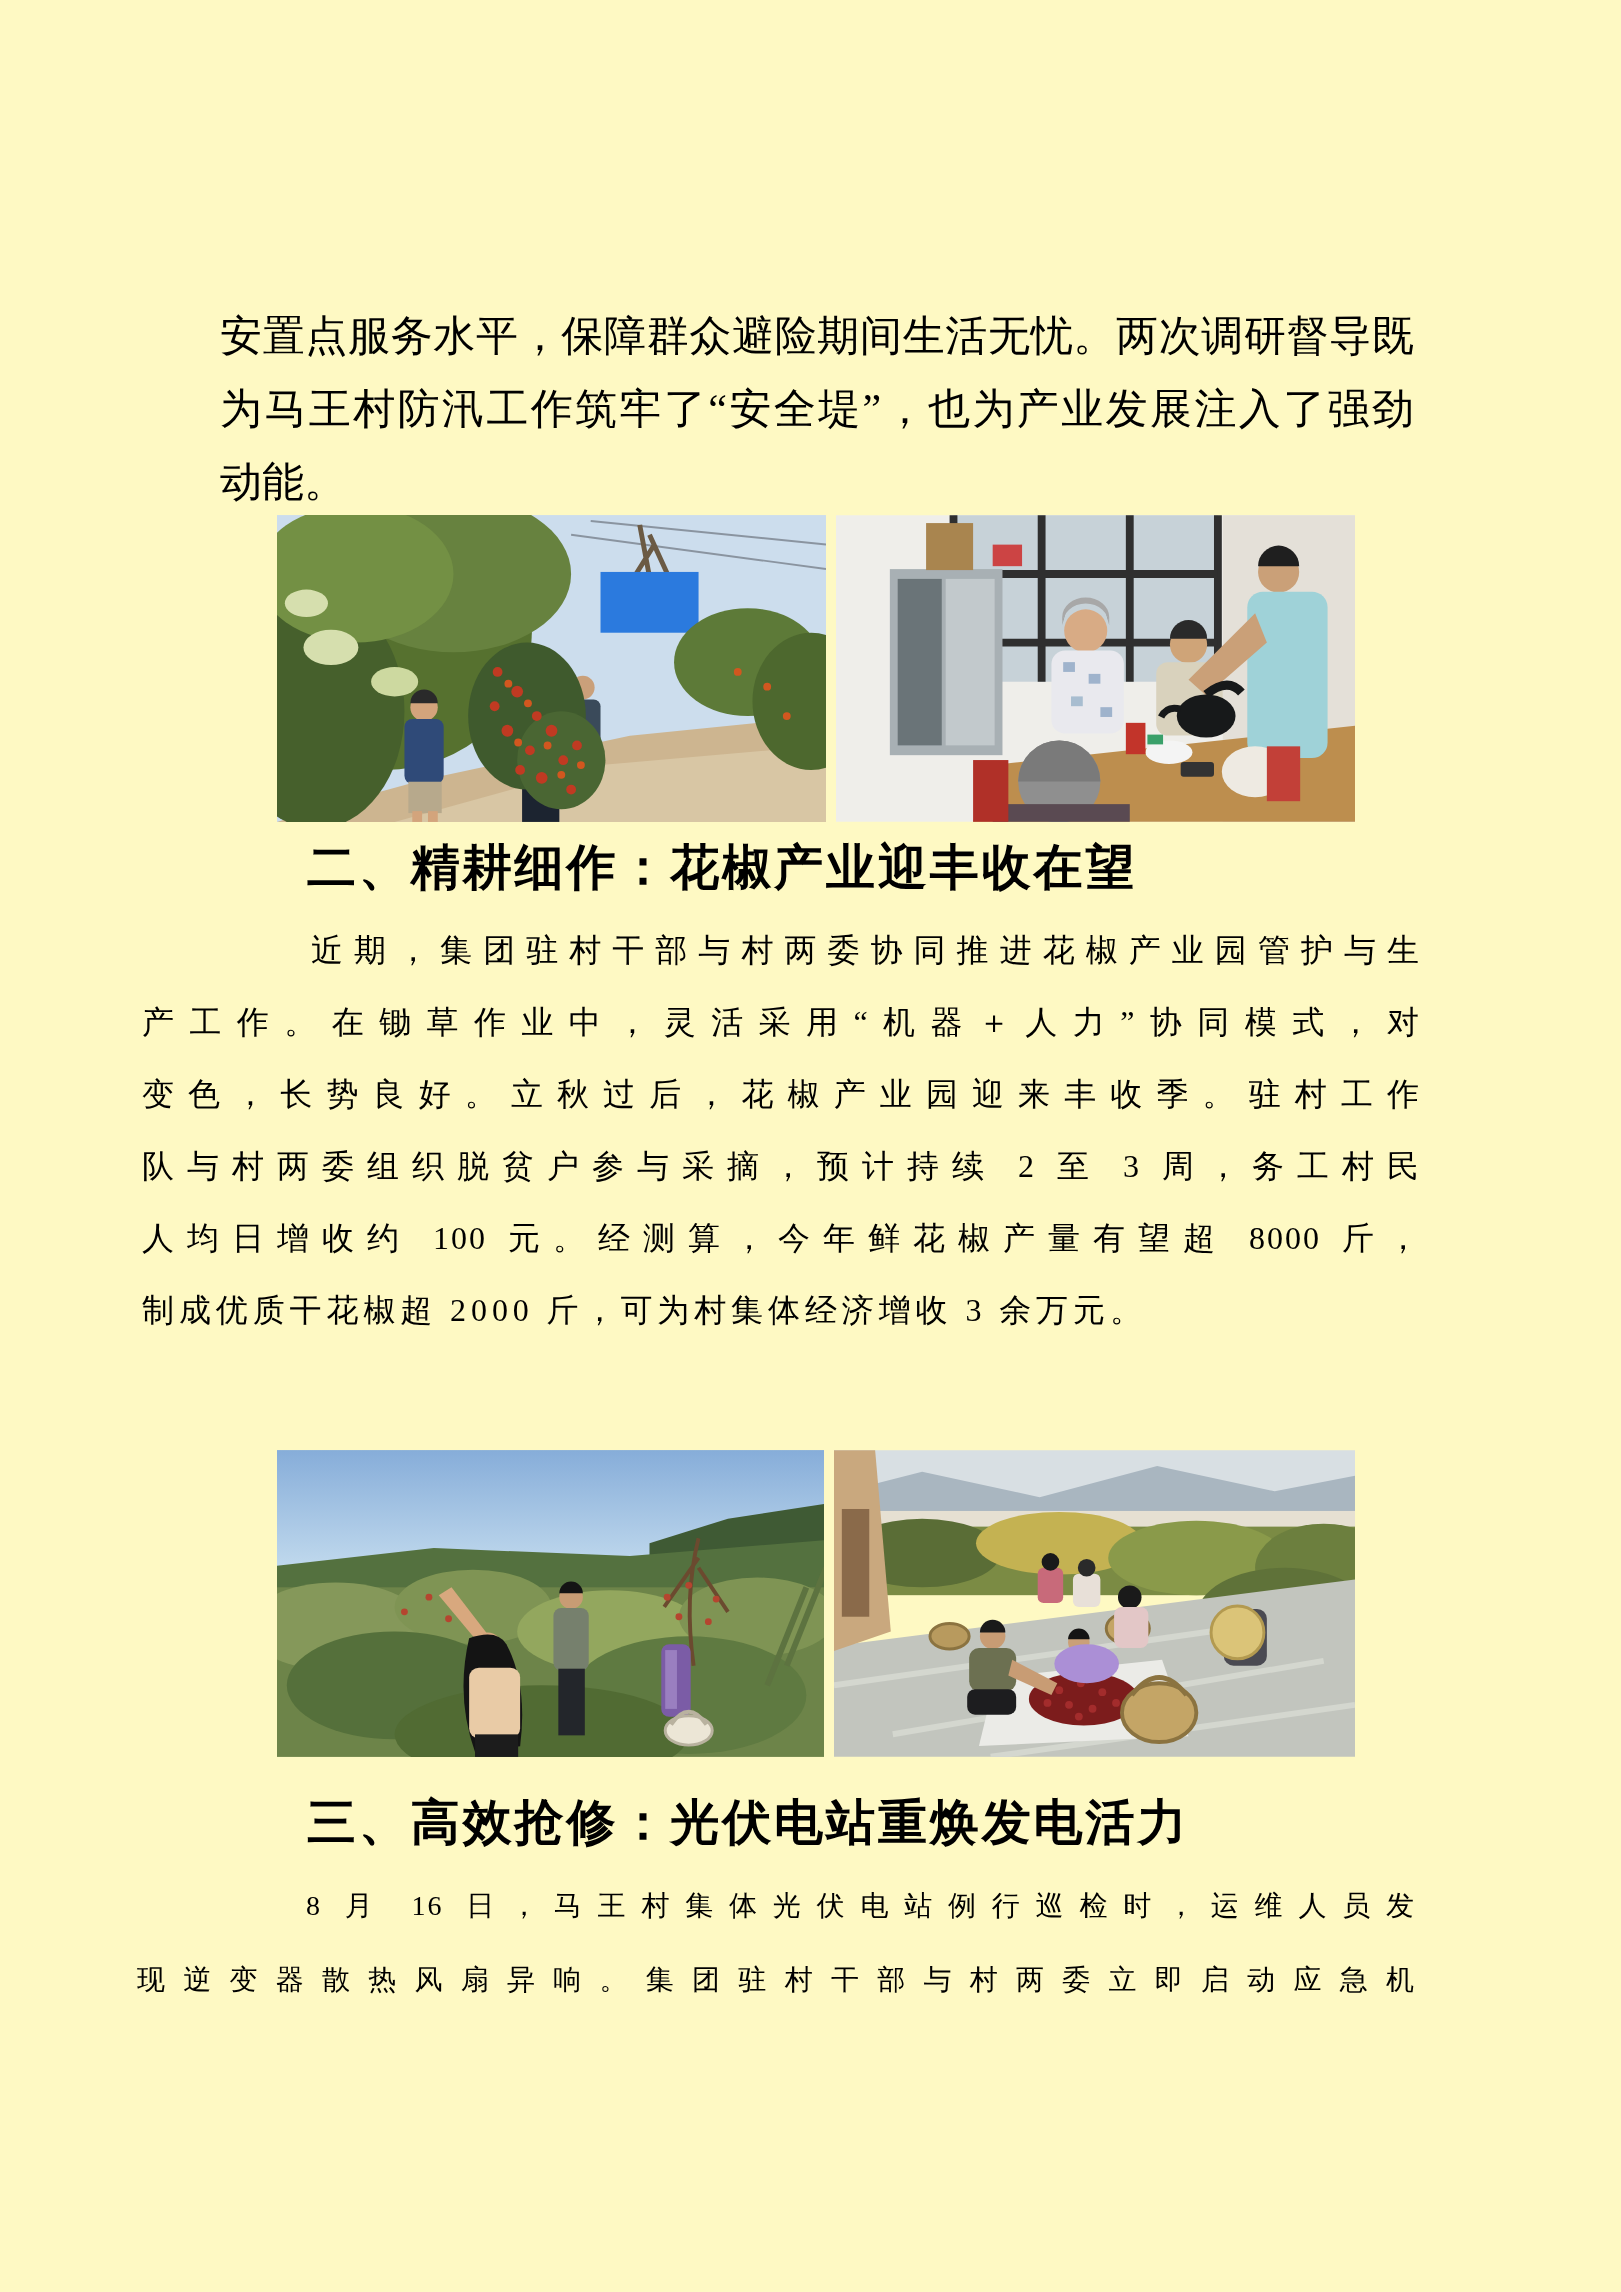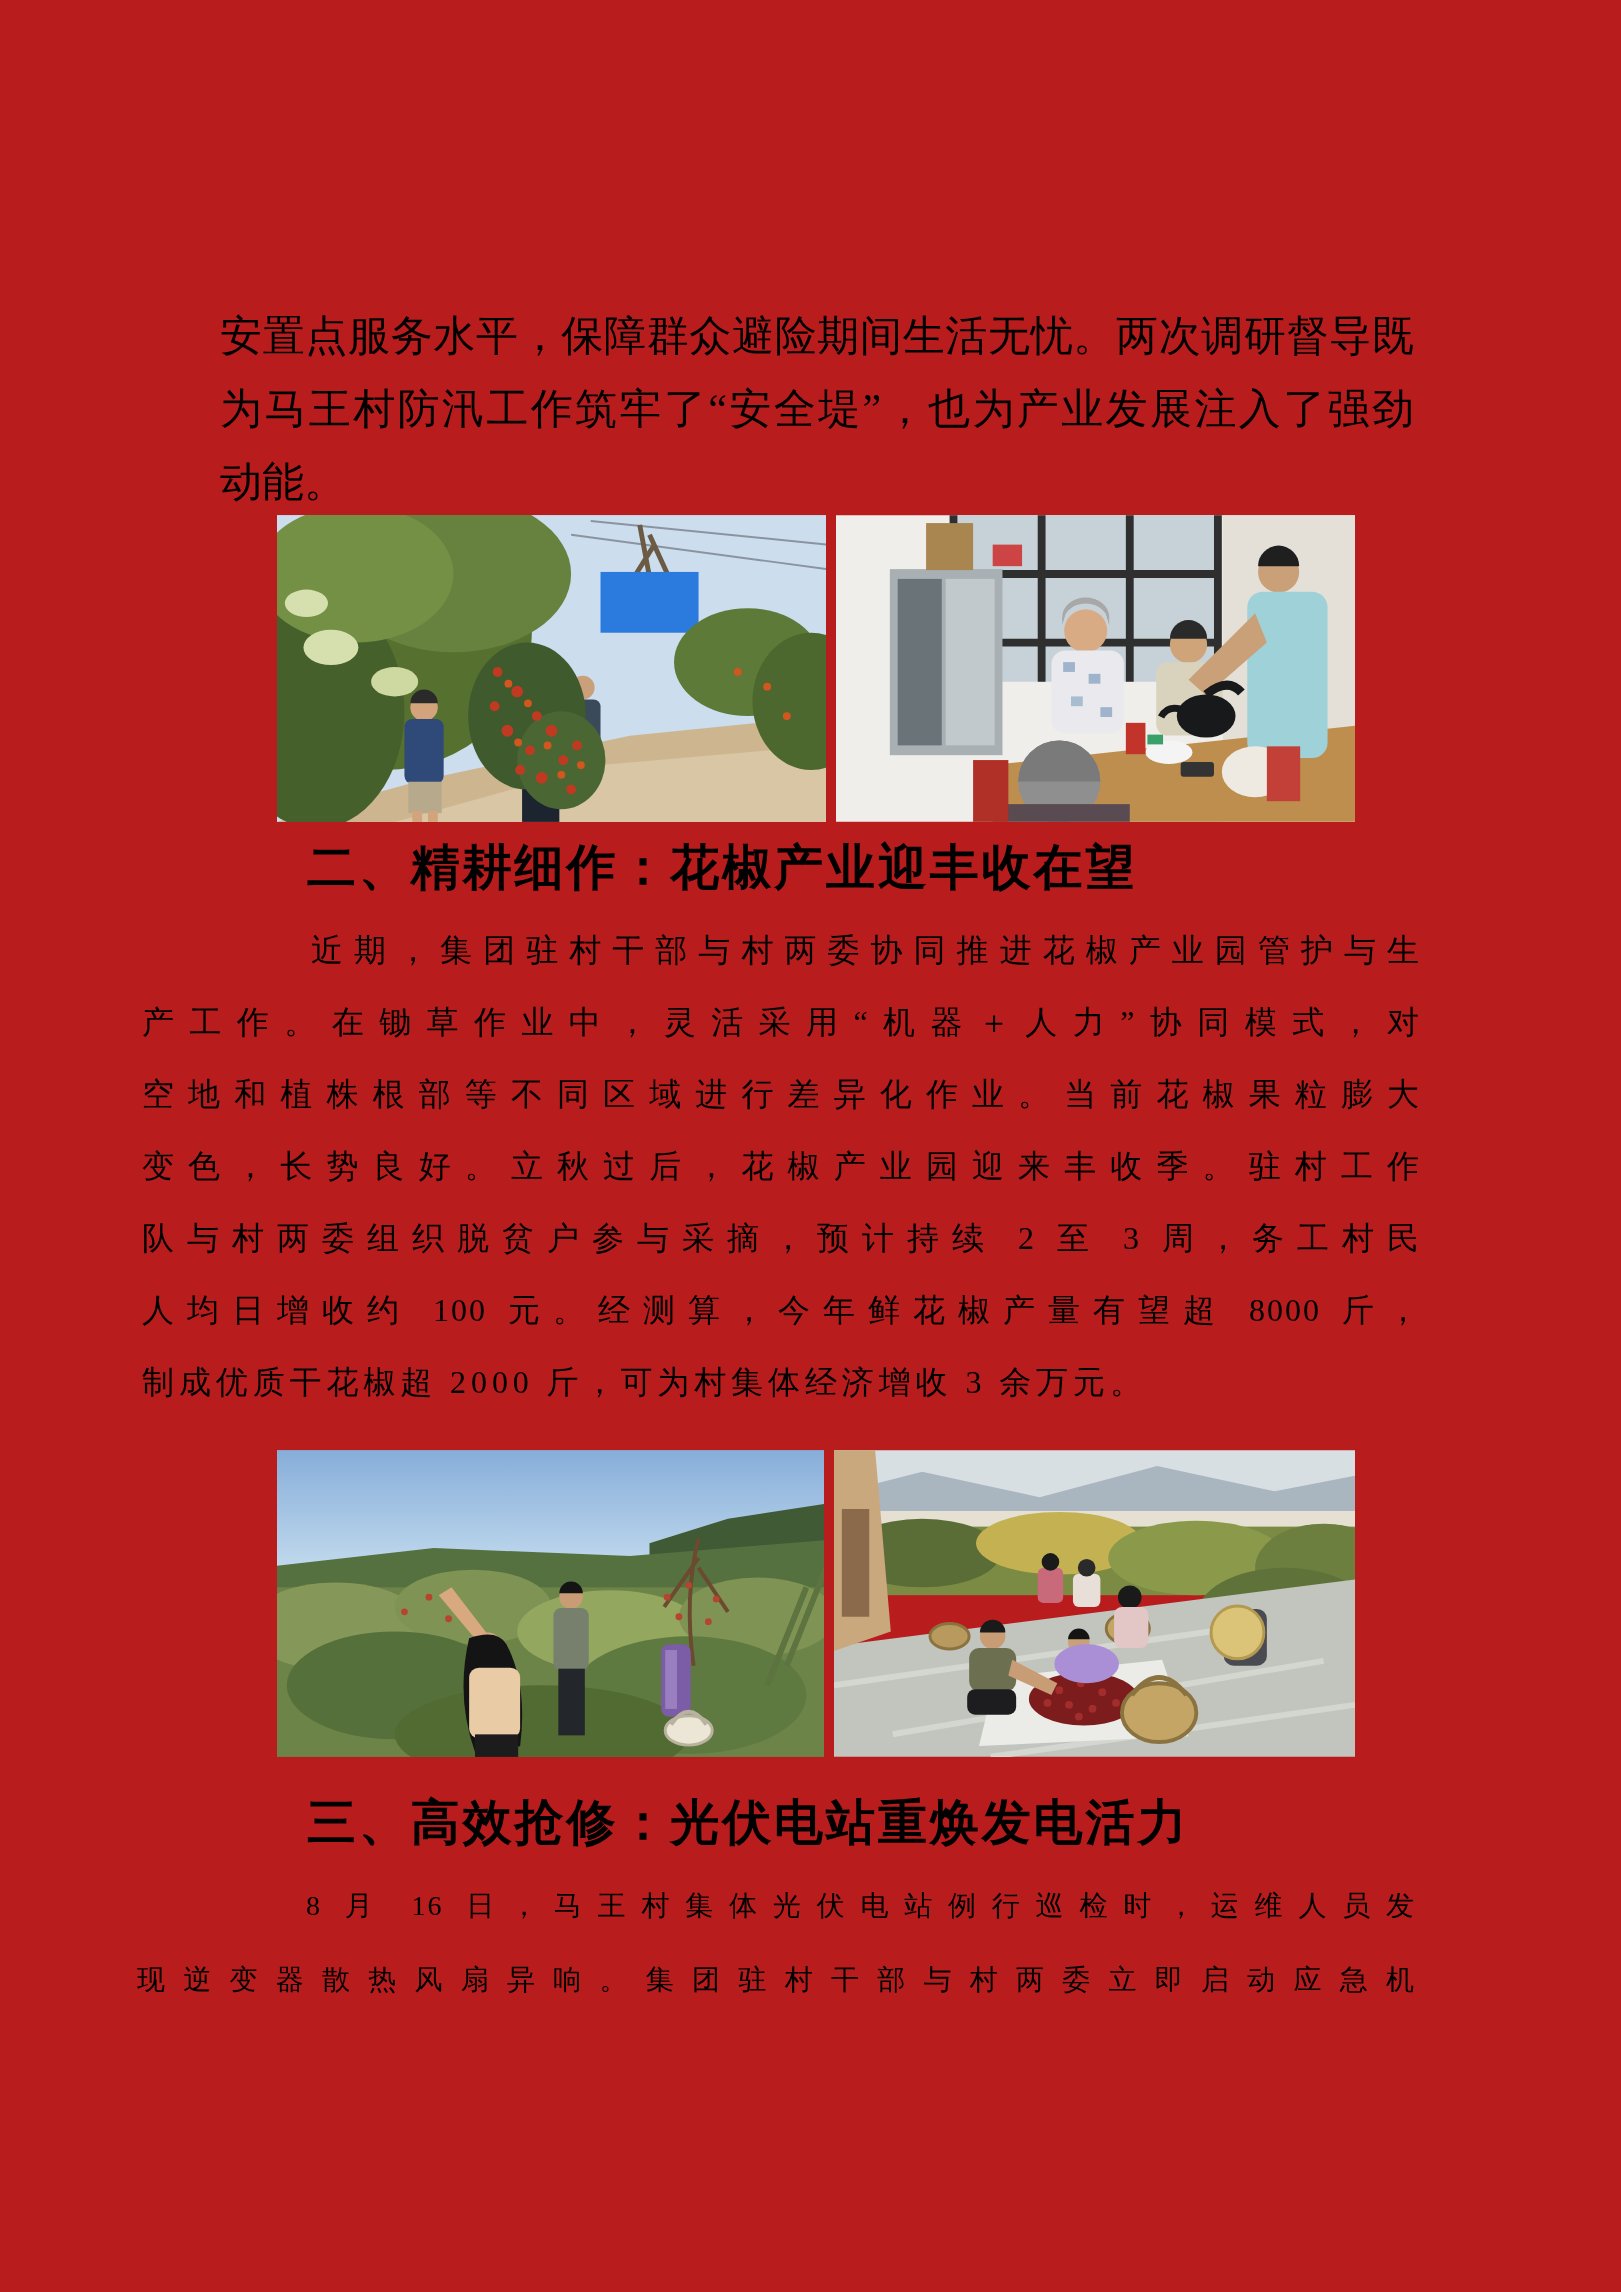--- a/index.html
+++ b/index.html
@@ -1,19 +1,19 @@
 <!DOCTYPE html>
 <html><head>
 <meta charset="utf-8">
 <style>
   html,body{margin:0;padding:0;background:#ffffff;}
   .page{
     position:relative;
     width:1621px;height:2293px;
-    background:#b91c1c;
+    background:#fef9c3;
     overflow:hidden;
     font-family:"Liberation Serif","DejaVu Serif",serif;
     color:#000000;
   }
   .para{position:absolute;}
   .para .ln{white-space:nowrap;}
   .para .ln.j{white-space:normal;text-align:justify;text-align-last:justify;}
   .p1{left:220px;top:300px;width:1194px;font-size:42px;line-height:73px;letter-spacing:0px;}
   .p2{left:142px;top:914px;width:1279px;font-size:32px;line-height:72px;letter-spacing:2px;}
   .p3{left:137px;top:1869px;width:1279px;font-size:28px;line-height:74px;letter-spacing:2px;}
@@ -155,21 +155,20 @@
         <rect x="140" y="250" width="36" height="63" fill="#b03028"></rect>
       </svg>
     </figure>
   </div>
 
   <div class="heading h2">二、精耕细作：花椒产业迎丰收在望</div>
 
   <div class="para p2">
     <div class="ln j indent">近期，集团驻村干部与村两委协同推进花椒产业园管护与生</div>
     <div class="ln j">产工作。在锄草作业中，灵活采用“机器＋人力”协同模式，对</div>
-    <div class="ln j">空地和植株根部等不同区域进行差异化作业。当前花椒果粒膨大</div>
     <div class="ln j">变色，长势良好。立秋过后，花椒产业园迎来丰收季。驻村工作</div>
     <div class="ln j">队与村两委组织脱贫户参与采摘，预计持续 2 至 3 周，务工村民</div>
     <div class="ln j">人均日增收约 100 元。经测算，今年鲜花椒产量有望超 8000 斤，</div>
     <div class="ln lastln">制成优质干花椒超 2000 斤，可为村集体经济增收 3 余万元。</div>
   </div>
 
   <div class="photo-row row2">
     <figure class="photo" aria-label="花椒产业园采摘作业">
       <svg width="547" height="307" viewBox="0 0 558 313">
         <defs>

